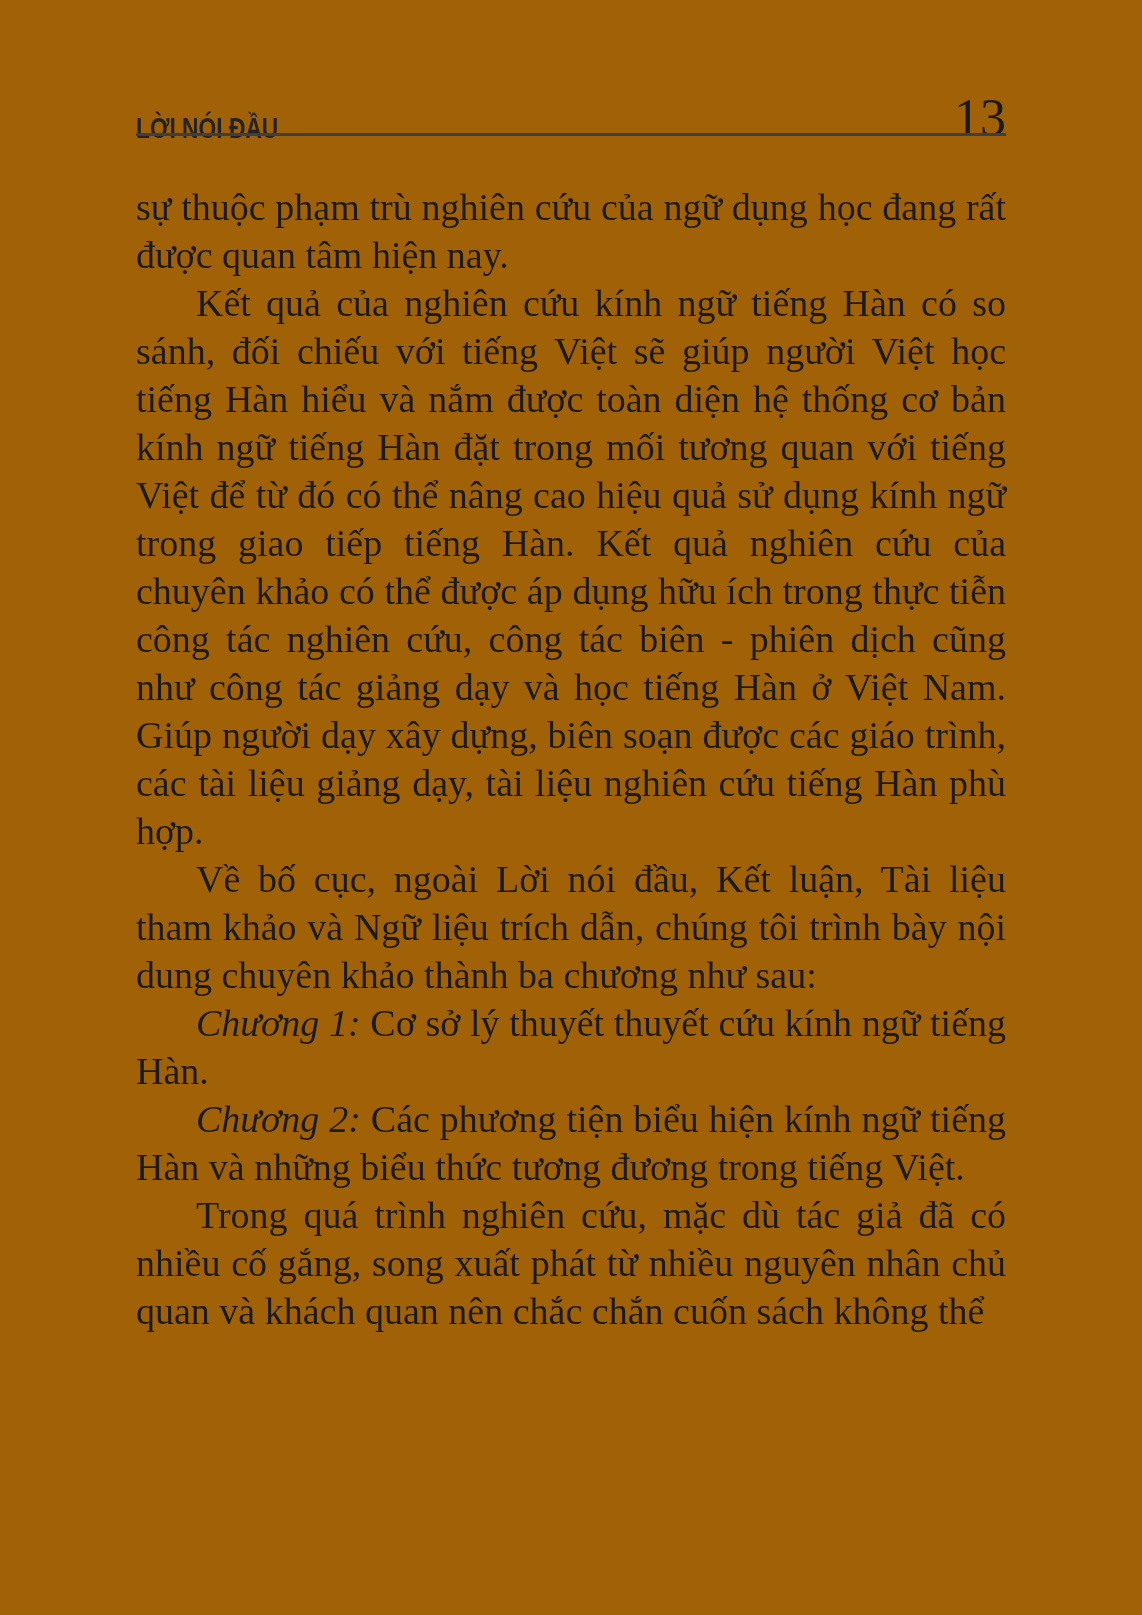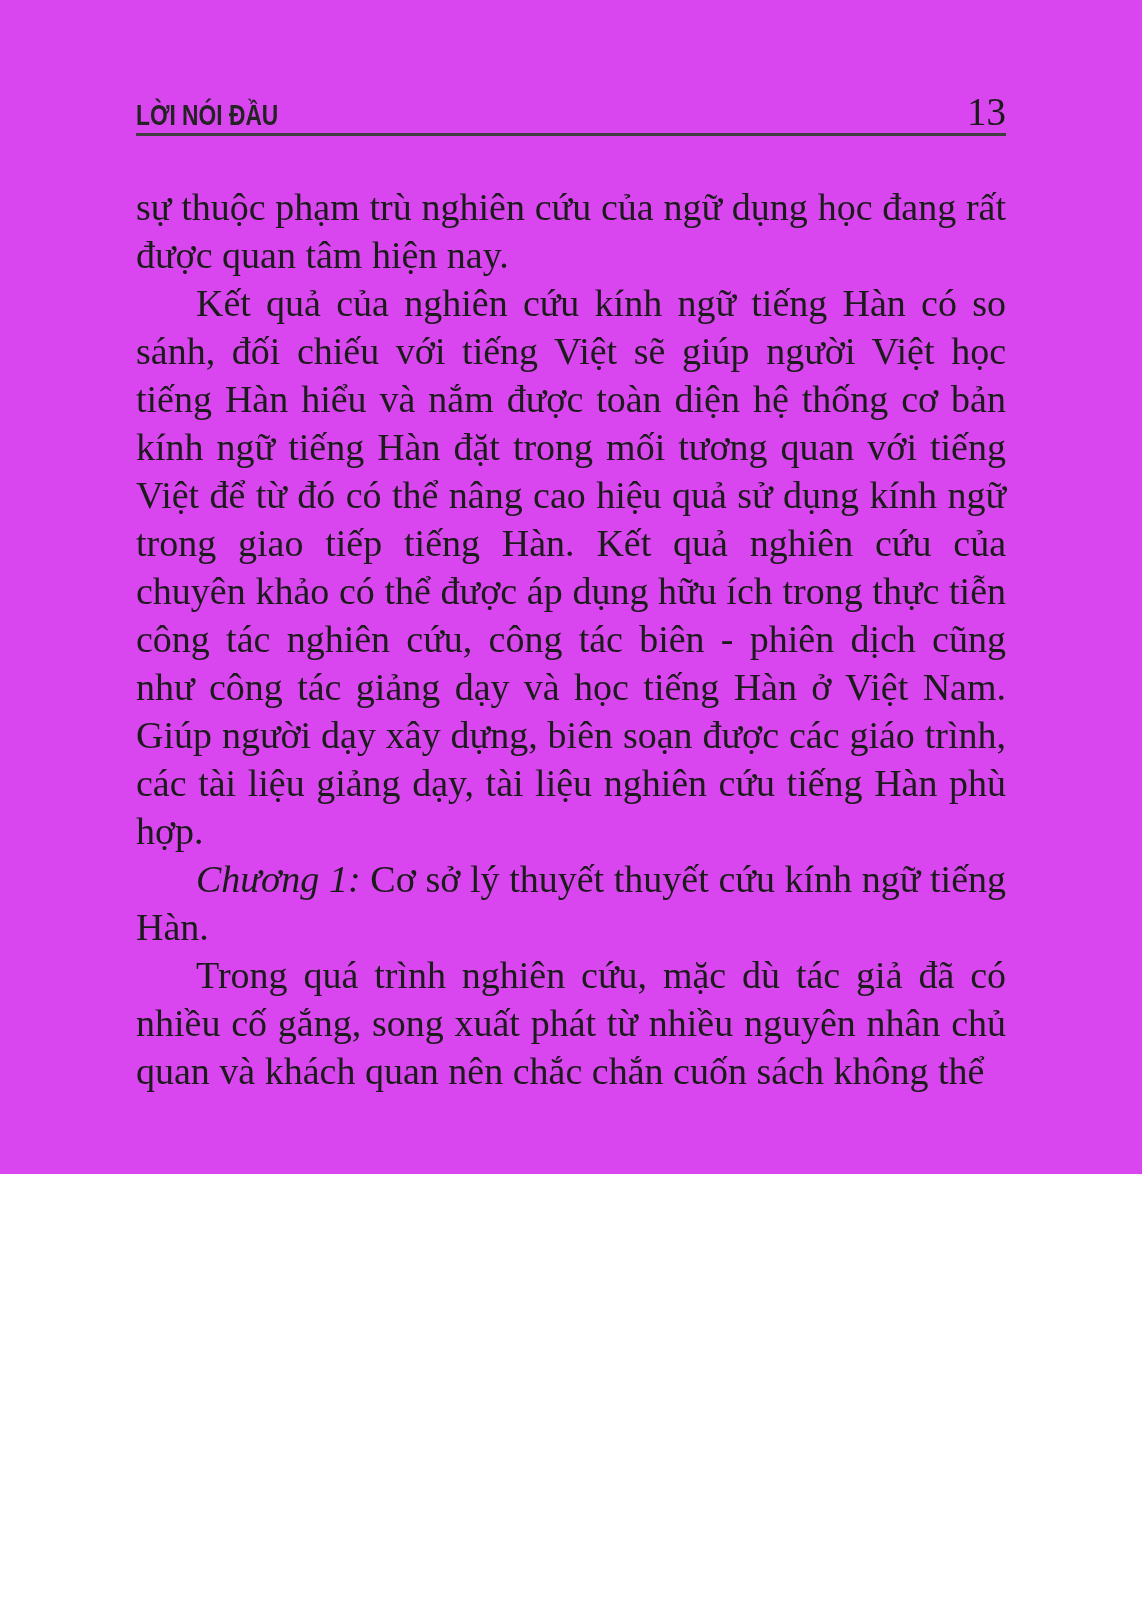--- a/index.html
+++ b/index.html
@@ -4,22 +4,22 @@
 <title>LỜI NÓI ĐẦU — 13</title>
 <style>
   html, body {
     margin: 0;
     padding: 0;
     background: #ffffff;
   }
   .page {
     position: relative;
     width: 1142px;
-    height: 1174px;
-    background: #d946ef;
+    height: 1615px;
+    background: #a16207;
     overflow: hidden;
     color: #1b1b1b;
   }
   
   .running-head {
     position: absolute;
     top: 92px;
     left: 136px;
     width: 870px;
     display: flex;
@@ -31,21 +31,21 @@
     font-weight: 700;
     font-size: 30px;
     line-height: 1.1;
     color: #232323;
     transform: scaleX(0.76);
     transform-origin: 0 100%;
     white-space: nowrap;
   }
   .head-page {
     font-family: "Liberation Serif", serif;
-    font-size: 39px;
+    font-size: 52px;
     line-height: 1;
     color: #1a1a1a;
     text-align: center;
   }
   .head-rule {
     position: absolute;
     top: 133px;
     left: 136px;
     width: 870px;
     height: 3px;
@@ -86,25 +86,30 @@
   </header>
 
   <div class="head-rule"></div>
 
   <main class="body-text">
 
     <p>sự thuộc phạm trù nghiên cứu của ngữ dụng học đang rất được quan tâm hiện nay.</p>
 
     <p class="indent">Kết quả của nghiên cứu kính ngữ tiếng Hàn có so sánh, đối chiếu với tiếng Việt sẽ giúp người Việt học tiếng Hàn hiểu và nắm được toàn diện hệ thống cơ bản kính ngữ tiếng Hàn đặt trong mối tương quan với tiếng Việt để từ đó có thể nâng cao hiệu quả sử dụng kính ngữ trong giao tiếp tiếng Hàn. Kết quả nghiên cứu của chuyên khảo có thể được áp dụng hữu ích trong thực tiễn công tác nghiên cứu, công tác biên - phiên dịch cũng như công tác giảng dạy và học tiếng Hàn ở Việt Nam. Giúp người dạy xây dựng, biên soạn được các giáo trình, các tài liệu giảng dạy, tài liệu nghiên cứu tiếng Hàn phù hợp.</p>
 
+    <p class="indent">Về bố cục, ngoài Lời nói đầu, Kết luận, Tài liệu tham khảo và Ngữ liệu trích dẫn, chúng tôi trình bày nội dung chuyên khảo thành ba chương như sau:</p>
 
     <p class="indent">
       <i class="chapter-label">Chương 1:</i>
       <span>Cơ sở lý thuyết thuyết cứu kính ngữ tiếng Hàn.</span>
     </p>
 
+    <p class="indent">
+      <i class="chapter-label">Chương 2:</i>
+      <span>Các phương tiện biểu hiện kính ngữ tiếng Hàn và những biểu thức tương đương trong tiếng Việt.</span>
+    </p>
 
 
     <p class="indent">Trong quá trình nghiên cứu, mặc dù tác giả đã có nhiều cố gắng, song xuất phát từ nhiều nguyên nhân chủ quan và khách quan nên chắc chắn cuốn sách không thể</p>
 
   </main>
 
 </div>
 
 </body></html>

